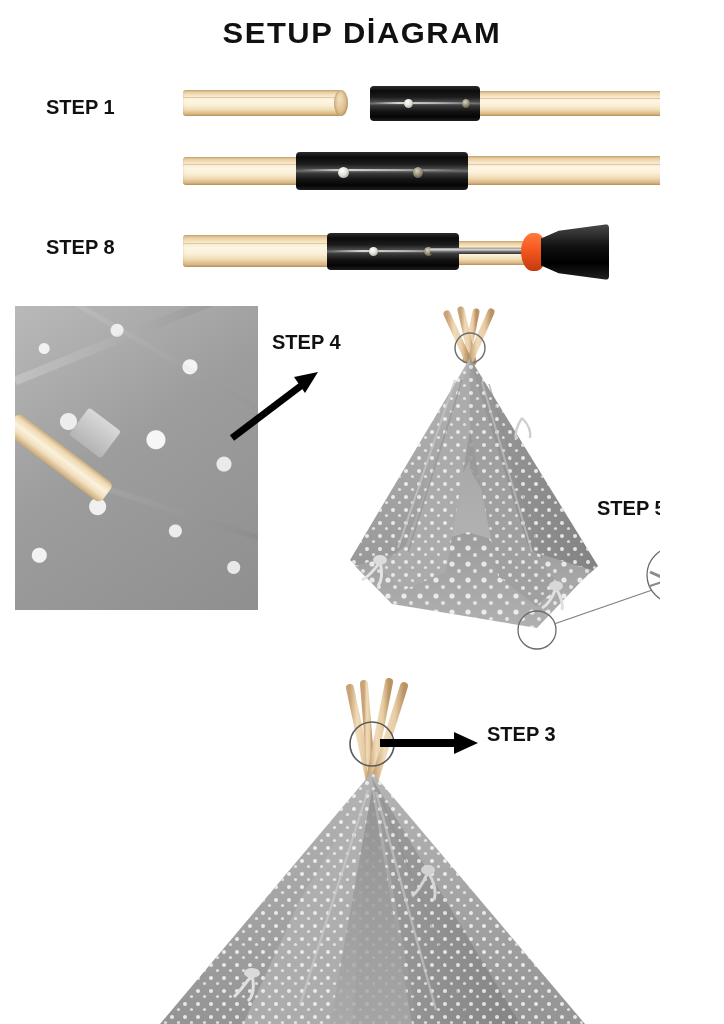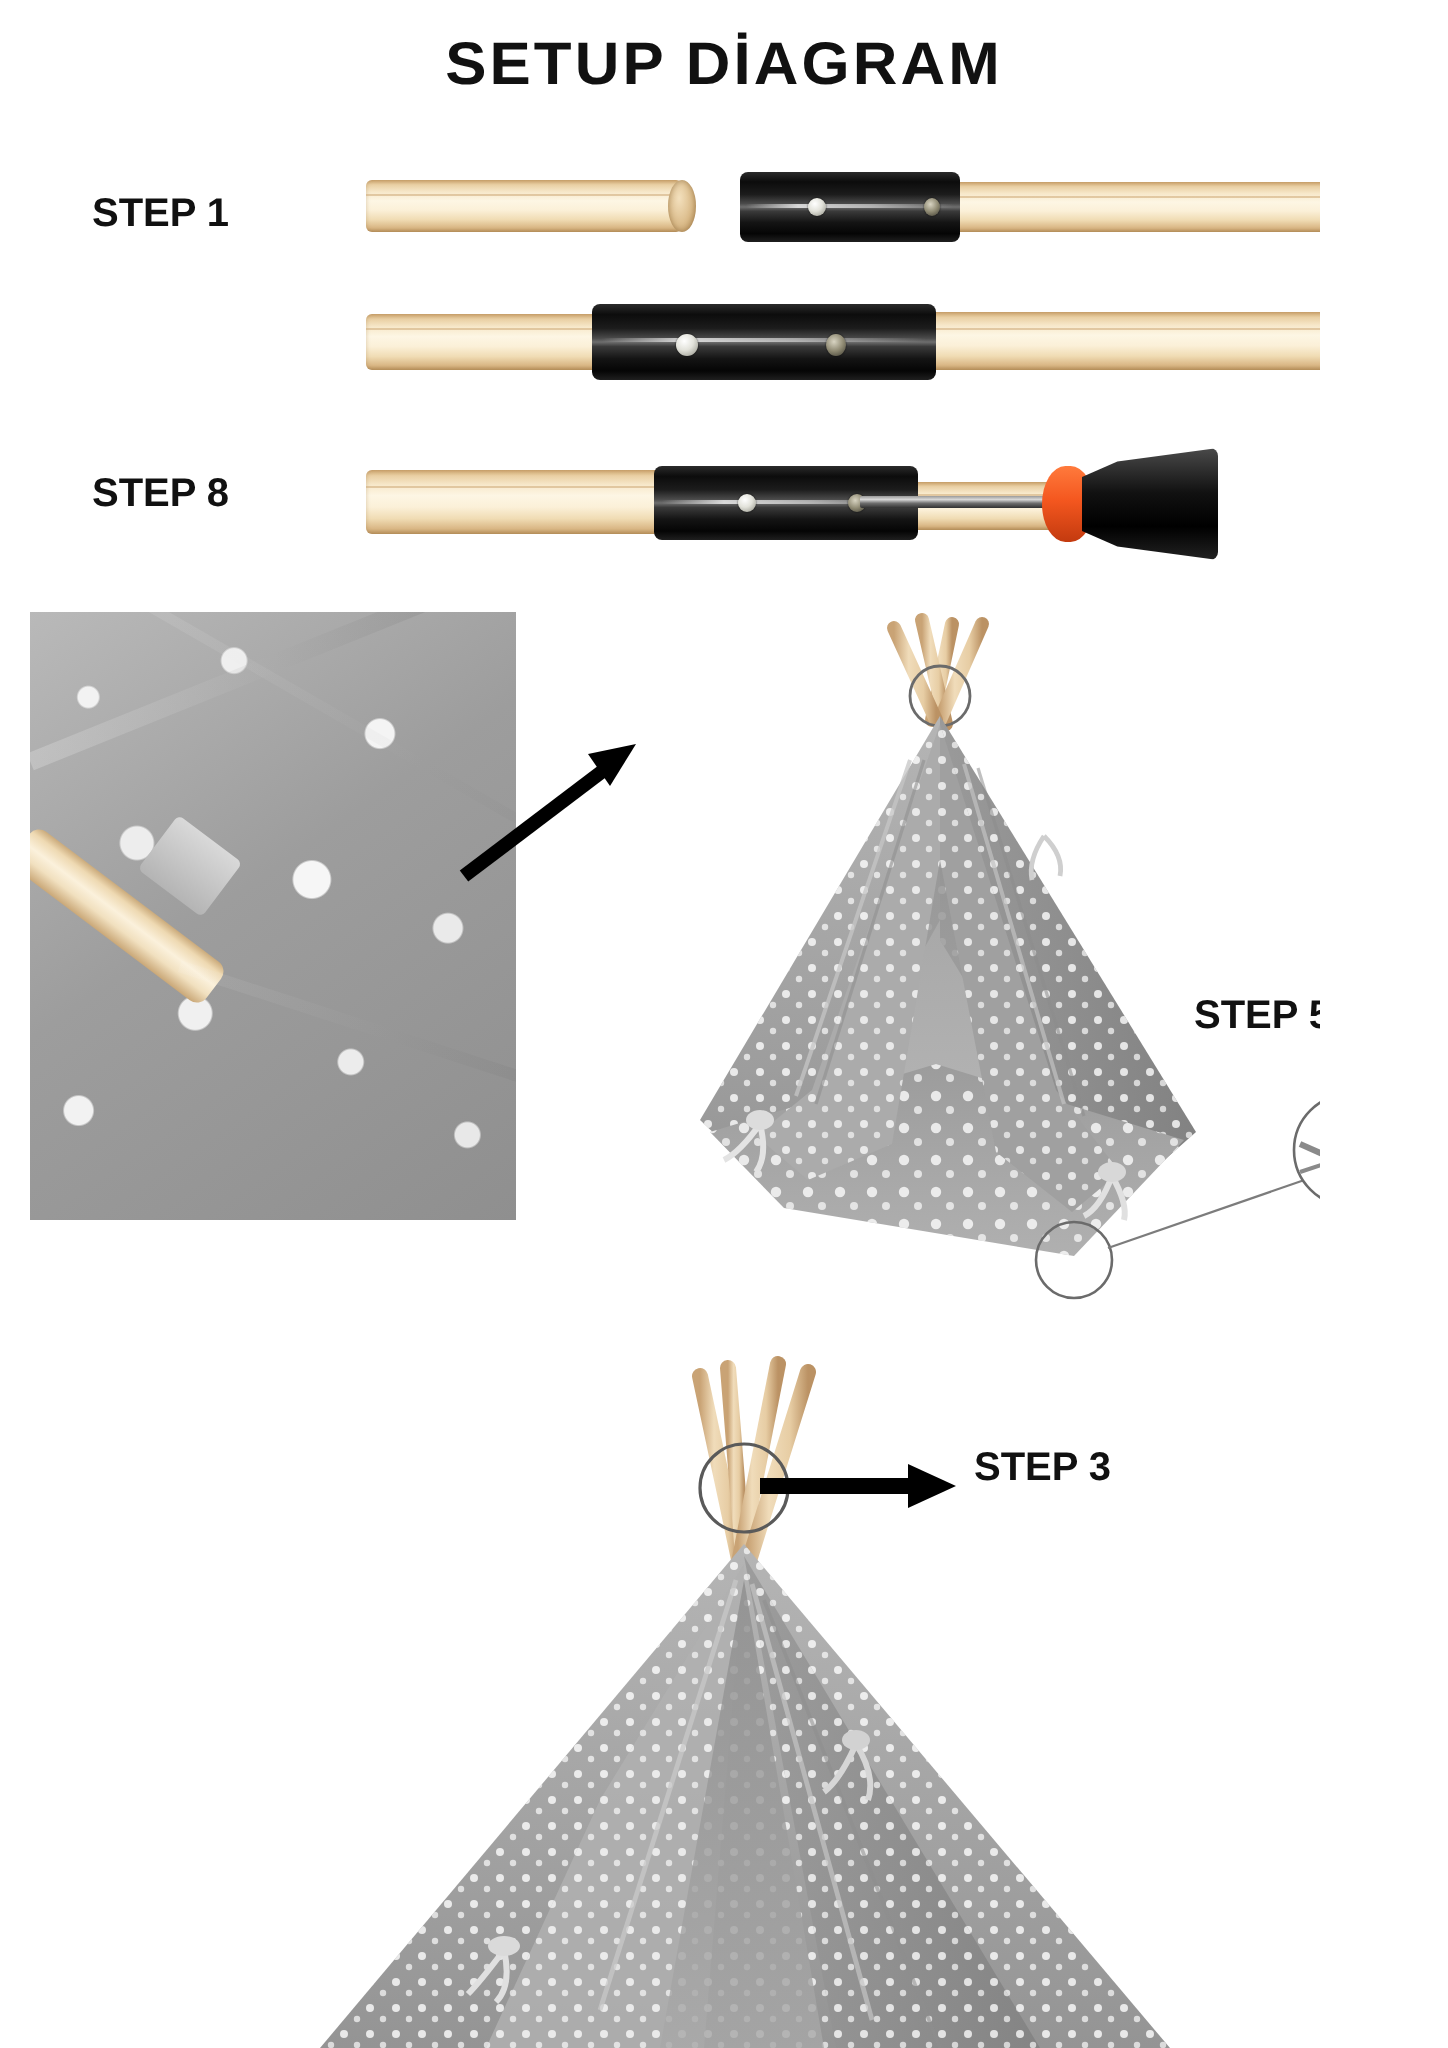--- a/index.html
+++ b/index.html
@@ -176,20 +176,21 @@
 </style>
 </head>
 <body>
 
 <div id="page">
 
   <div class="title">SETUP DİAGRAM</div>
 
   <div class="step-label s1">STEP 1</div>
   <div class="step-label s3">STEP 8</div>
+  <div class="step-label s4">STEP 4</div>
   <div class="step-label s5">STEP 5</div>
   <div class="step-label s6">STEP 3</div>
 
   <div class="rod-stage">
 
     <div class="wood" style="left:183px; top:90px; width:158px; height:26px;"></div>
     <div class="wood-end" style="left:334px; top:90px; width:14px; height:26px;"></div>
 
     <div class="wood" style="left:464px; top:91px; width:253px; height:25px;"></div>
     <div class="sleeve" style="left:370px; top:86px; width:110px; height:35px;"></div>

